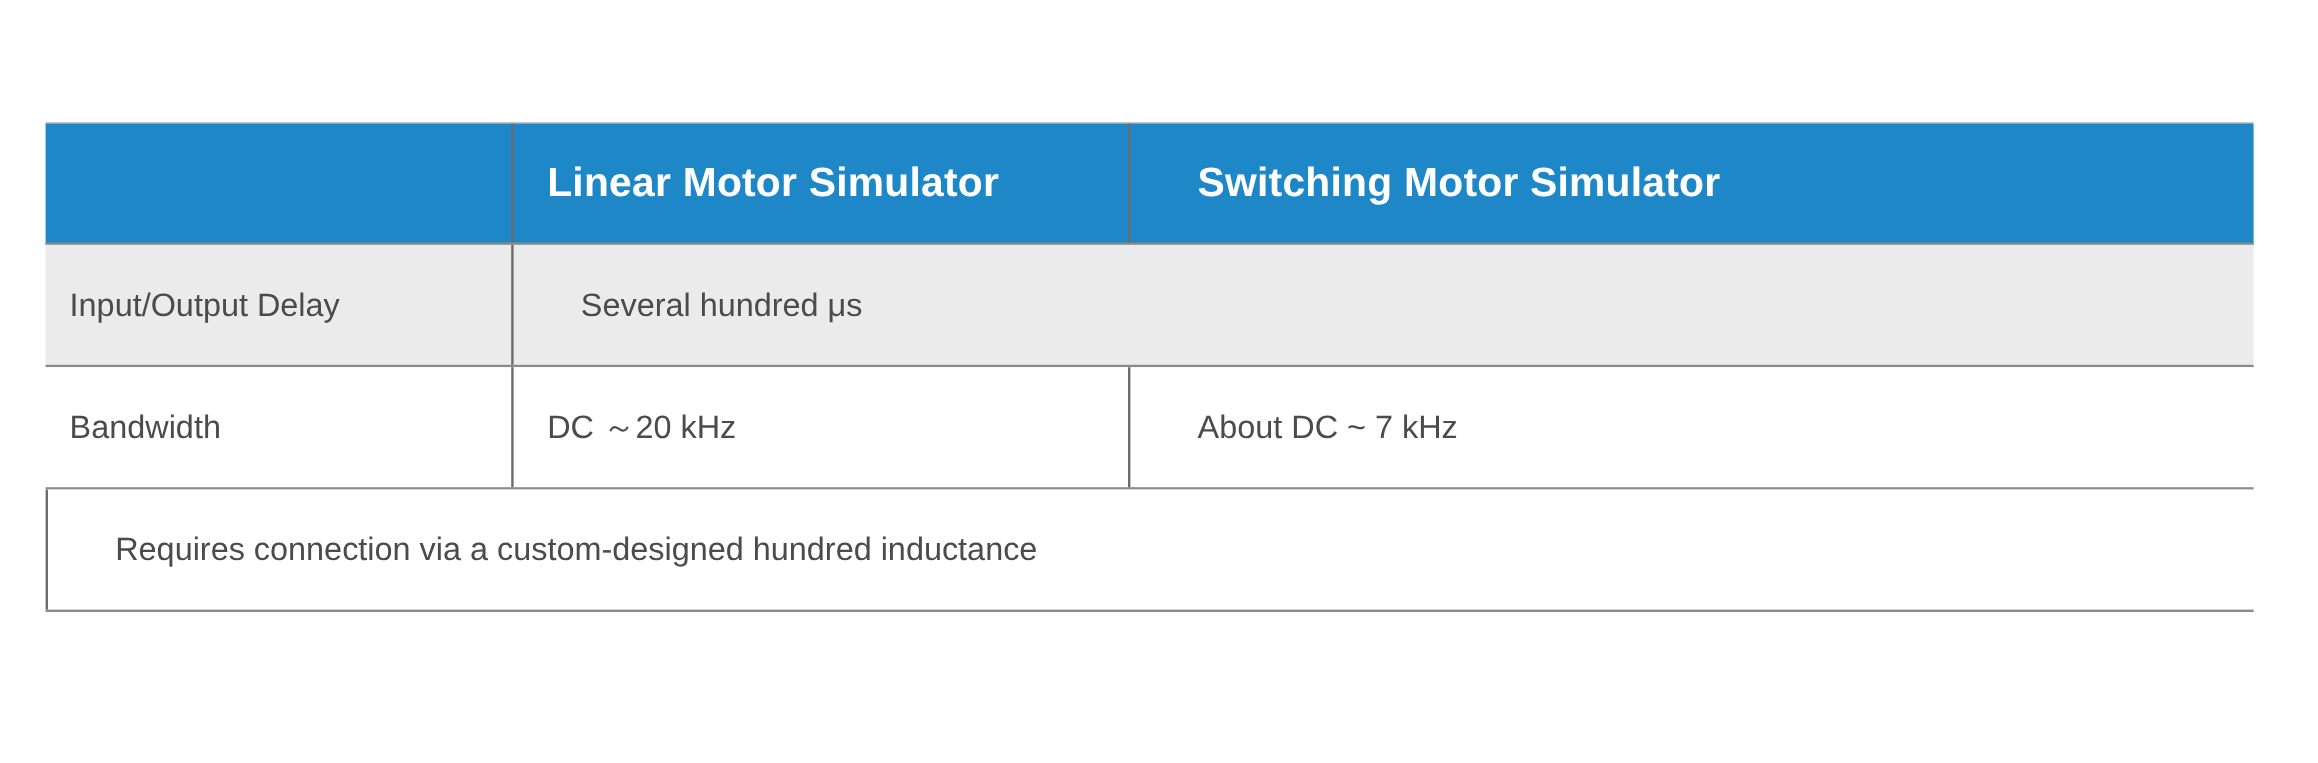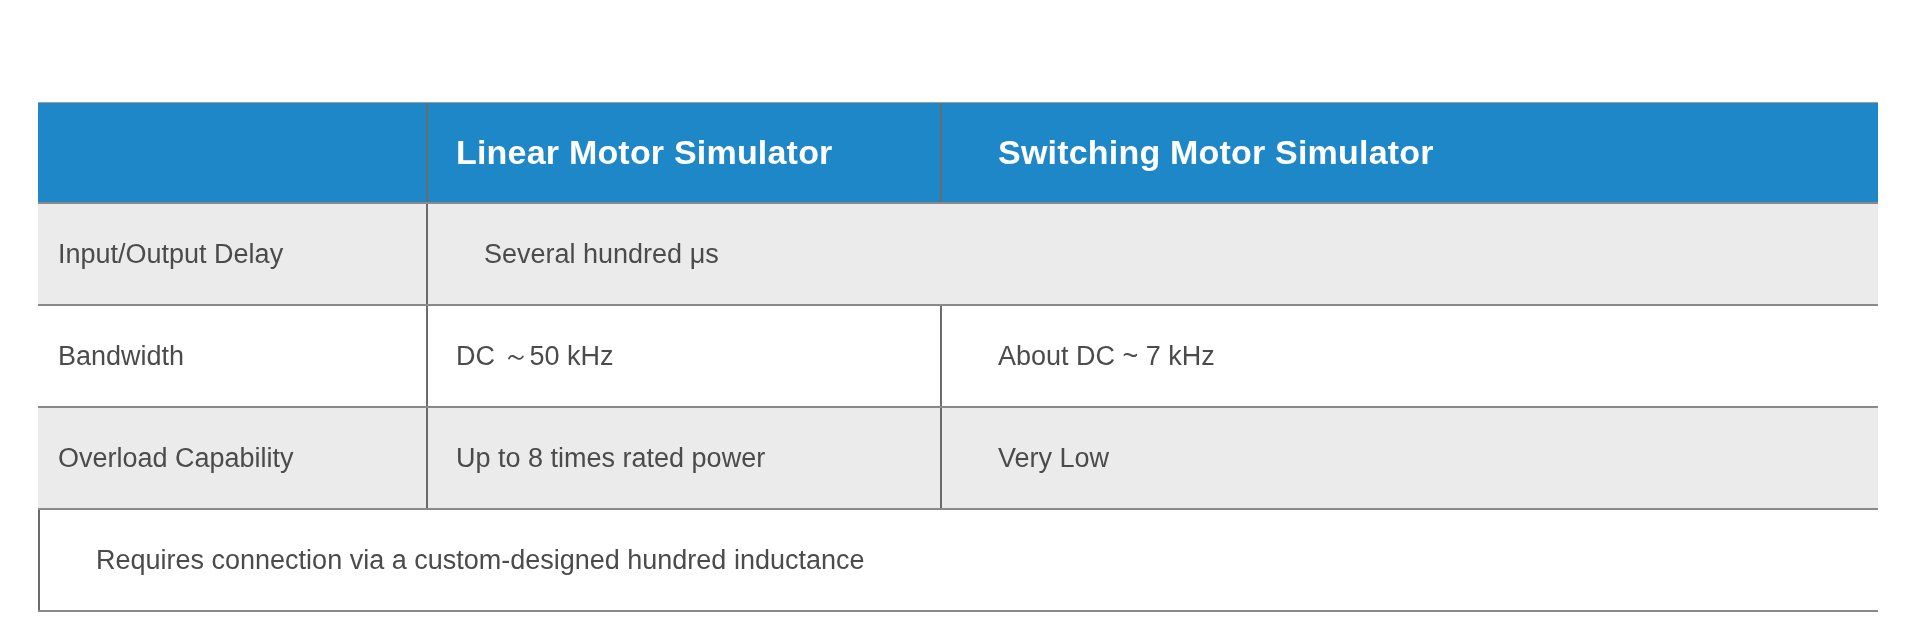--- a/index.html
+++ b/index.html
@@ -74,28 +74,23 @@
       <div class="cell c3 header-cell">Switching Motor Simulator</div>
     </div>
 
     <div class="row body-row alt">
       <div class="cell c1 body-cell">Input/Output Delay</div>
       <div class="cell c3 body-cell">Several hundred μs</div>
     </div>
 
     <div class="row body-row">
       <div class="cell c1 body-cell">Bandwidth</div>
-      <div class="cell c2 body-cell">DC ～50 kHz</div>
+      <div class="cell c2 body-cell">DC ～20 kHz</div>
       <div class="cell c3 body-cell">About DC ~ 7 kHz</div>
     </div>
 
-    <div class="row body-row alt">
-      <div class="cell c1 body-cell">Overload Capability</div>
-      <div class="cell c2 body-cell">Up to 8 times rated power</div>
-      <div class="cell c3 body-cell">Very Low</div>
-    </div>
 
     <div class="row body-row">
       <div class="cell c3 body-cell">Requires connection via a custom-designed hundred inductance</div>
     </div>
 
   </div>
 </div>
 
 </body></html>

